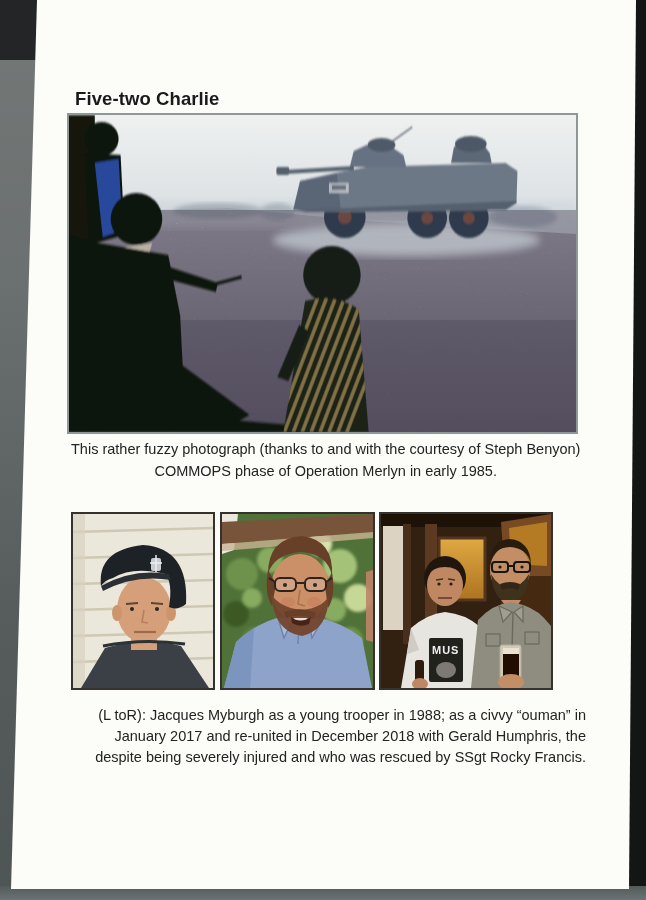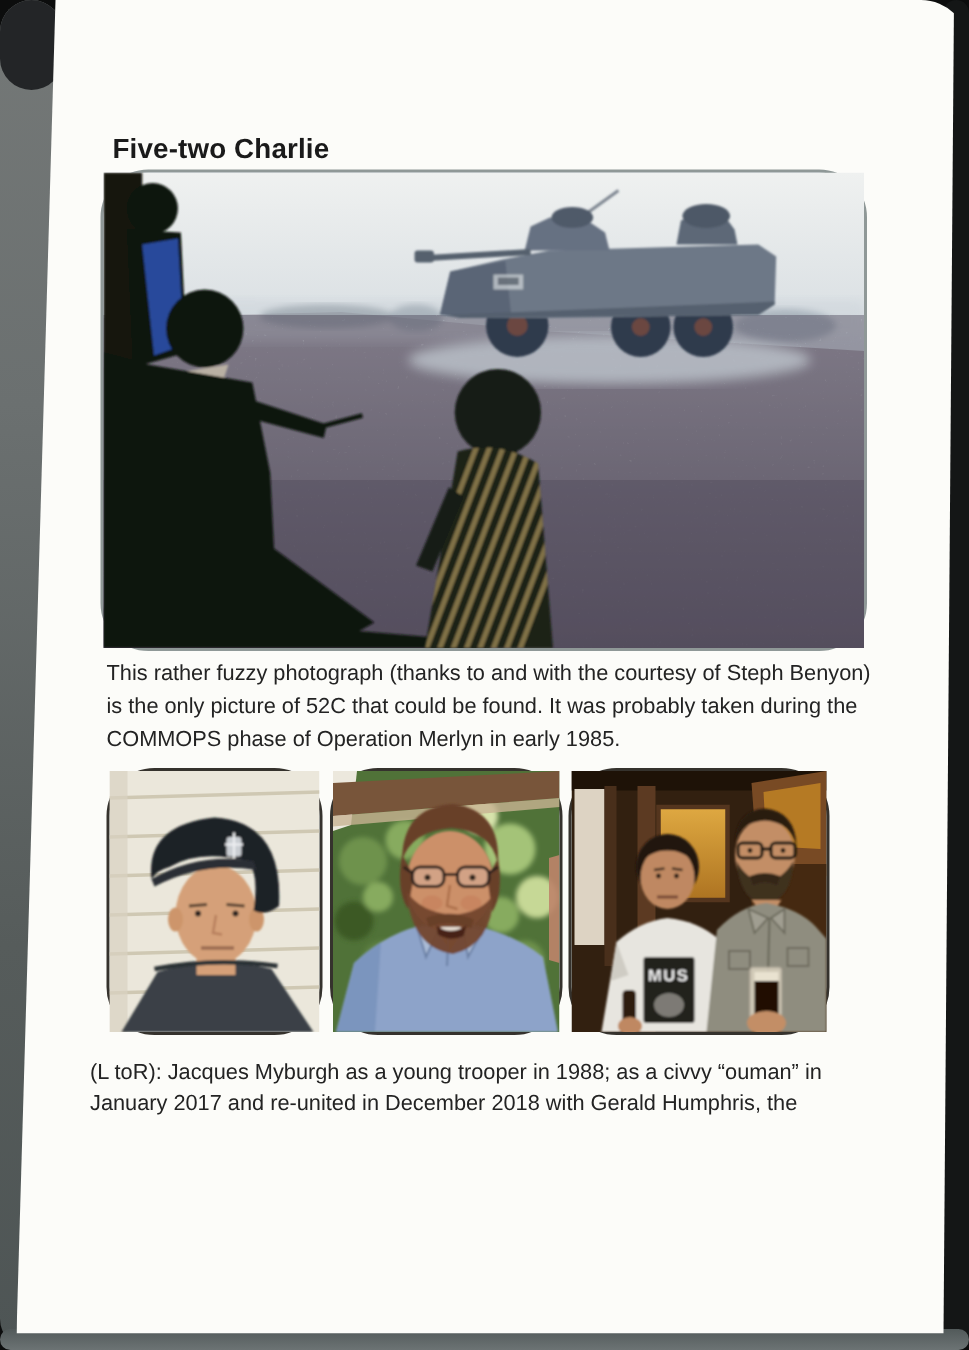--- a/index.html
+++ b/index.html
@@ -1,21 +1,21 @@
 <!DOCTYPE html>
 <html><head>
 <meta charset="utf-8">
 <style>
   html,body{margin:0;padding:0;}
   body{
     width:646px;height:900px;position:relative;overflow:hidden;
     background:#0c0d0d;
     font-family:"Liberation Sans", sans-serif;
   }
-  .abs{position:absolute;border-radius:32px;}
+  .abs{position:absolute;}
   
   .lid-left{left:0;top:0;bottom:0;width:42px;
     background:linear-gradient(#747877 0%,#6b7070 30%,#565c5b 70%,#4e5555 100%);}
   .lid-corner{left:0;top:0;width:42px;height:60px;background:#232527;}
   .edge-right{left:629px;top:0;bottom:0;width:17px;background:#141616;}
   .edge-bottom{left:0;top:886px;width:646px;height:14px;
     background:linear-gradient(#525a5a,#6c7374);}
   
   .page{left:0;top:0;width:646px;height:900px;background:#fcfcf9;
     clip-path:polygon(37px 0px,636px 0px,629px 889px,11px 889px);}
@@ -25,22 +25,22 @@
     letter-spacing:.1px;}
 
   .photo{background:#cfd6da;box-sizing:border-box;}
   .photo svg{display:block;width:100%;height:100%;filter:blur(.45px) saturate(.95);}
   .main-photo{left:67px;top:113px;width:511px;height:321px;border:2px solid #8f9897;}
   .p1{left:71px;top:512px;width:144px;height:178px;border:2px solid #35322d;}
   .p2{left:220px;top:512px;width:155px;height:178px;border:2px solid #35322d;}
   .p3{left:379px;top:512px;width:174px;height:178px;border:2px solid #35322d;}
 
   .caption{font-size:14.5px;color:#232323;}
-  .cap1{left:71px;top:438px;line-height:22px;text-align:left;white-space:nowrap;}
-  .cap2{left:60px;top:705px;width:526px;line-height:21px;text-align:left;white-space:nowrap;}
+  .cap1{left:71px;top:438px;line-height:22px;text-align:center;white-space:nowrap;}
+  .cap2{left:60px;top:705px;width:526px;line-height:21px;text-align:right;white-space:nowrap;}
 </style>
 </head>
 <body>
 
 <div class="abs lid-left"></div>
 <div class="abs lid-corner"></div>
 <div class="abs edge-right"></div>
 <div class="abs edge-bottom"></div>
 
 <div class="abs page">
@@ -149,21 +149,20 @@
                 <line x1="277" y1="325" x2="332" y2="182"></line>
           </g>
         </g>
         <path d="M232,210 L210,262 L221,266 L242,216 Z" fill="#171d15"></path>
       </g>
     </svg>
   </figure>
 
   <div class="abs caption cap1">
     <div>This rather fuzzy photograph (thanks to and with the courtesy of Steph Benyon)</div>
-    <div>is the only picture of 52C that could be found. It was probably taken during the</div>
     <div>COMMOPS phase of Operation Merlyn in early 1985.</div>
   </div>
 
   <figure class="abs photo p1" style="margin:0" aria-label="Jacques Myburgh as a young trooper wearing a black beret, 1988">
     <svg viewBox="0 0 140 174" preserveAspectRatio="none">
       <defs>
             <filter id="pb1">
               <feGaussianBlur stdDeviation="0.6"></feGaussianBlur>
             </filter>
           </defs>
@@ -335,16 +334,17 @@
             <ellipse cx="130" cy="168" rx="13" ry="8" fill="#c58e63"></ellipse>
           </g>
         </g>
       </g>
     </svg>
   </figure>
 
   <div class="abs caption cap2">
     <div>(L toR): Jacques Myburgh as a young trooper in 1988; as a civvy “ouman” in</div>
     <div>January 2017 and re-united in December 2018 with Gerald Humphris, the</div>
+    <div>despite being severely injured and who was rescued by SSgt Rocky Francis.</div>
   </div>
 
  </div>
 </div>
 
 </body></html>

